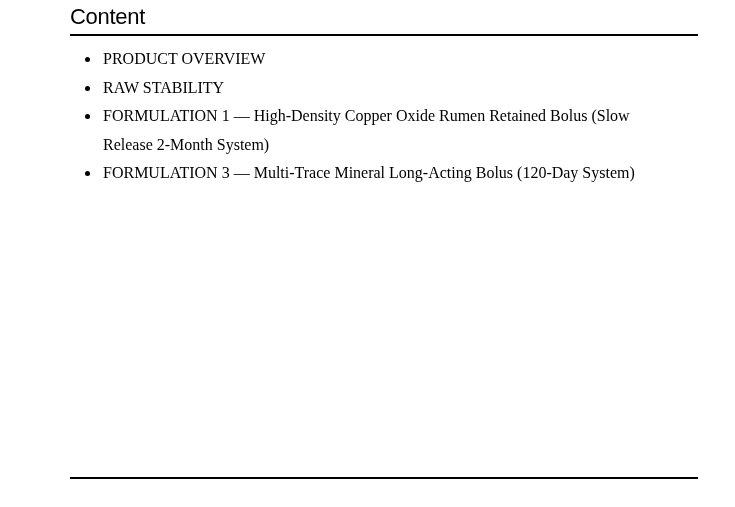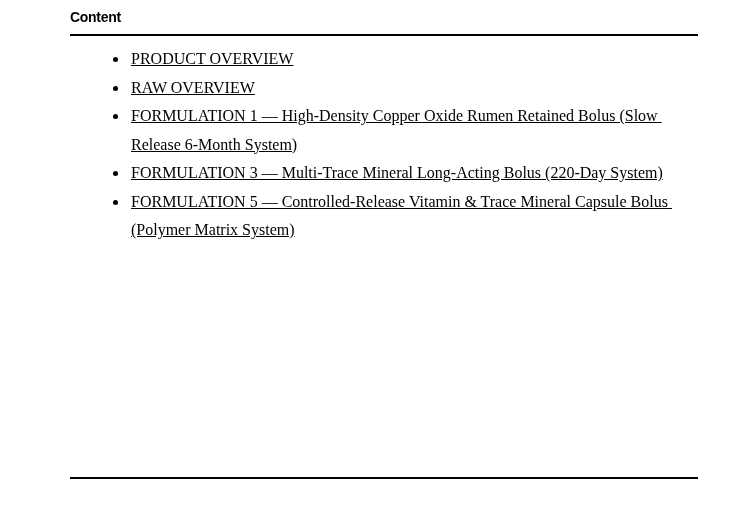--- a/index.html
+++ b/index.html
@@ -14,42 +14,41 @@
   .page {
     position: absolute;
     left: 0; top: 0;
     width: 735px; height: 507px;
   }
   .title {
     position: absolute;
     left: 70px;
     top: 4px;
     font-family: "Liberation Sans", sans-serif;
-    font-weight: bold;
-    font-size: 14px;
+    font-weight: normal;
+    font-size: 22px;
     line-height: 26px;
     letter-spacing: -0.3px;
     color: #000000;
   }
   .rule {
     position: absolute;
     left: 70px;
     width: 628px;
     height: 0;
     border-top: 2px solid #000000;
   }
   .rule-top { top: 34px; }
   .rule-bottom { top: 477px; }
   ul.toc {
     position: absolute;
-    left: 88px;
+    left: 60px;
     top: 45px;
     width: 592px;
     list-style: none;
-    text-decoration: underline;
   }
   ul.toc li {
     position: relative;
     padding-left: 43px;
     font-size: 16px;
     line-height: 28.5px;
     color: #000000;
   }
   ul.toc li .dot {
     position: absolute;
@@ -73,31 +72,27 @@
 
   <div class="rule rule-top"></div>
 
   <ul class="toc">
     <li>
       <span class="dot"></span>
       <span class="lbl">PRODUCT OVERVIEW</span>
     </li>
     <li>
       <span class="dot"></span>
-      <span class="lbl">RAW OVERVIEW</span>
+      <span class="lbl">RAW STABILITY</span>
     </li>
     <li>
       <span class="dot"></span>
-      <span class="lbl">FORMULATION 1 — High-Density Copper Oxide Rumen Retained Bolus (Slow Release 6-Month System)</span>
+      <span class="lbl">FORMULATION 1 — High-Density Copper Oxide Rumen Retained Bolus (Slow Release 2-Month System)</span>
     </li>
     <li>
       <span class="dot"></span>
-      <span class="lbl">FORMULATION 3 — Multi-Trace Mineral Long-Acting Bolus (220-Day System)</span>
-    </li>
-    <li>
-      <span class="dot"></span>
-      <span class="lbl">FORMULATION 5 — Controlled-Release Vitamin &amp; Trace Mineral Capsule Bolus (Polymer Matrix System)</span>
+      <span class="lbl">FORMULATION 3 — Multi-Trace Mineral Long-Acting Bolus (120-Day System)</span>
     </li>
   </ul>
 
   <div class="rule rule-bottom"></div>
 
 </div>
 
 </body></html>

